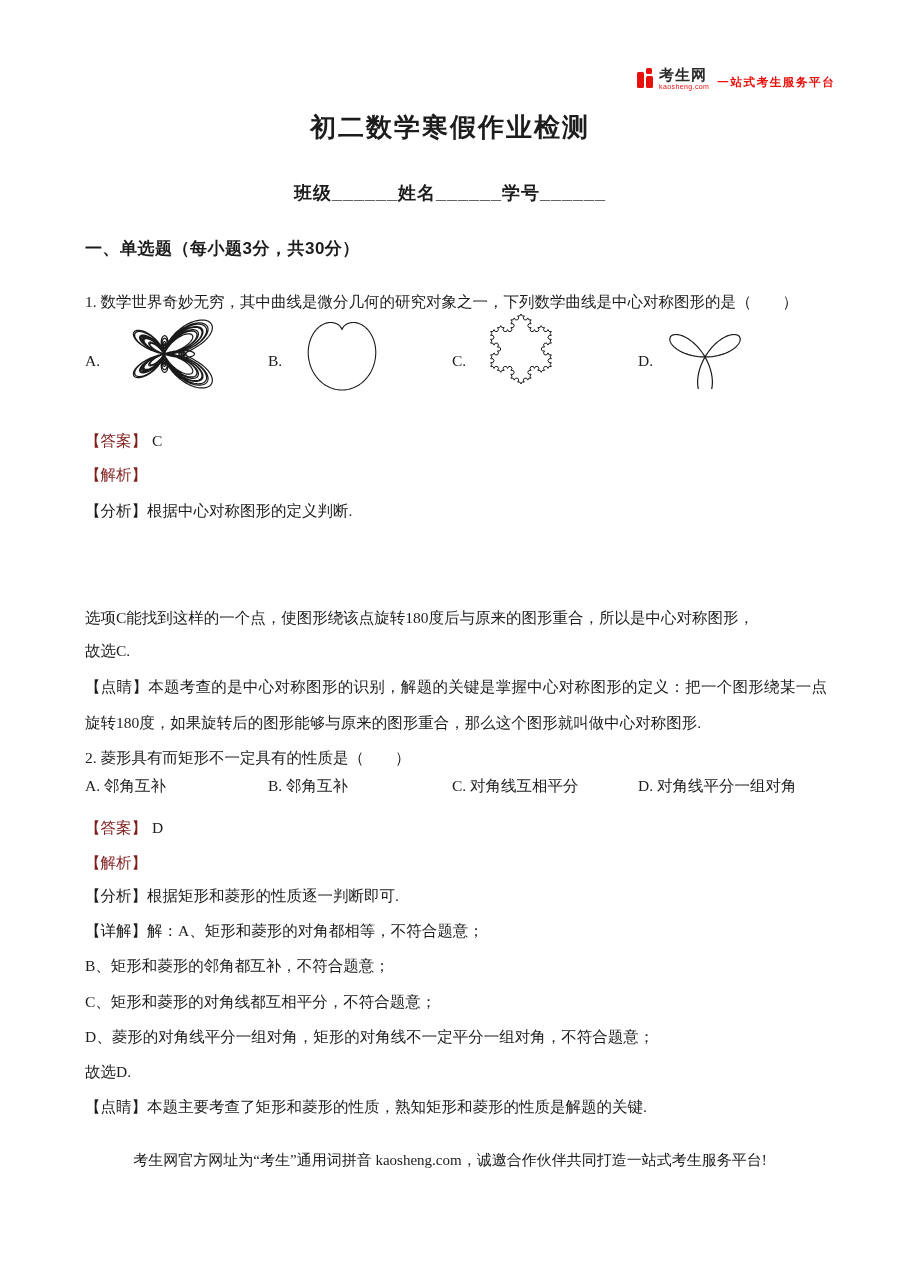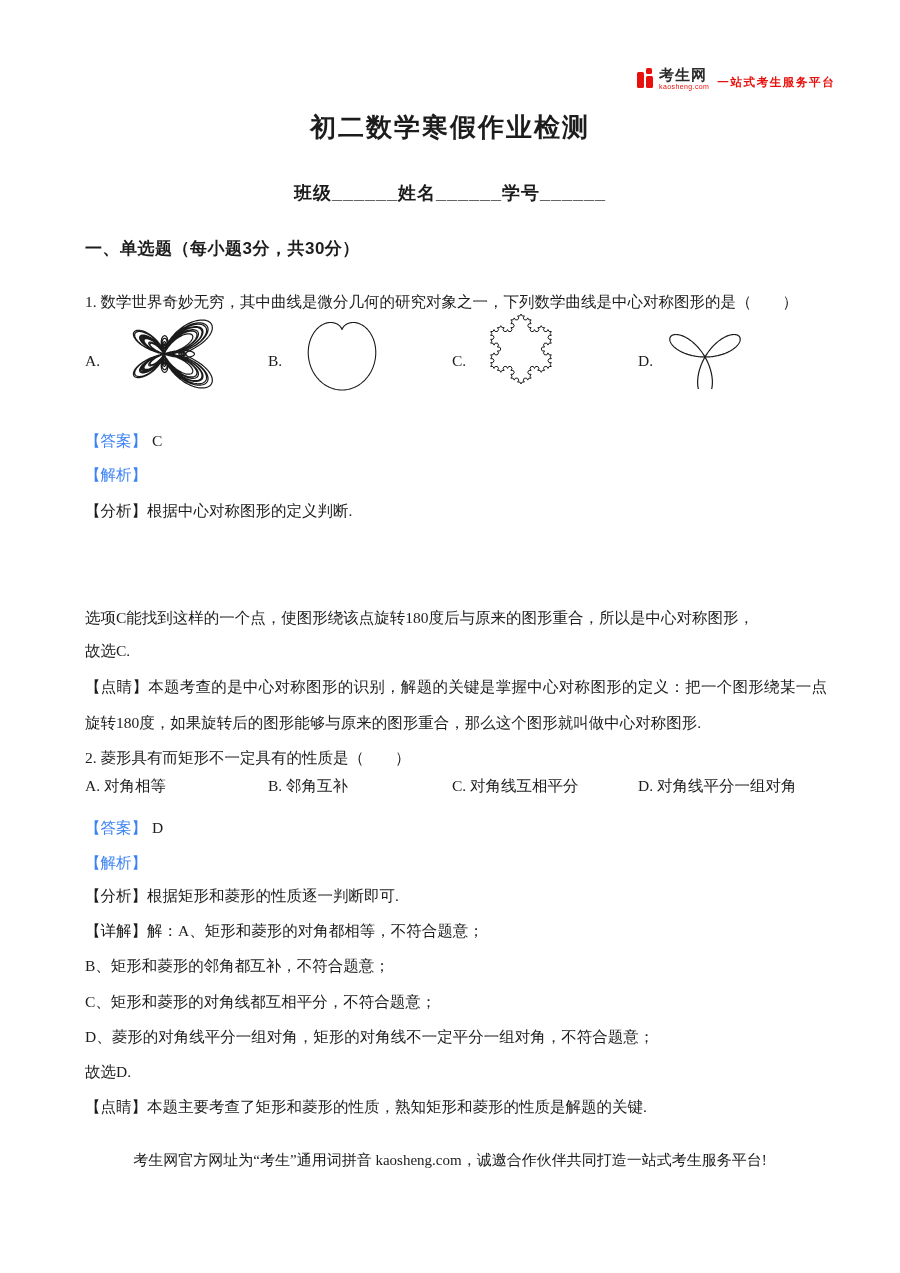--- a/index.html
+++ b/index.html
@@ -19,21 +19,21 @@
   .brand-dom{font-size:7px;color:#e8100c;letter-spacing:.4px;margin-top:1px;}
   .logo-tag{font-size:11.5px;font-weight:bold;color:#e8100c;letter-spacing:1.6px;margin-left:8px;margin-top:8px;}
 
   .doc-title{position:absolute;top:110px;left:0;width:100%;text-align:center;
              font-weight:bold;font-size:26px;letter-spacing:2px;}
   .info-line{position:absolute;top:181px;left:0;width:100%;text-align:center;
              font-weight:bold;font-size:18px;letter-spacing:1px;}
   .section-head{position:absolute;top:237px;left:85px;font-weight:bold;font-size:17px;letter-spacing:.5px;}
 
   .line{position:absolute;left:85px;width:742px;font-size:15.5px;line-height:36px;text-align:justify;}
-  .tag{color:#3b82f6;}
+  .tag{color:#7f1d1d;}
   .ans{margin-left:5px;}
 
   .opt-letter{position:absolute;font-size:15.5px;}
   .fig{position:absolute;}
   .fig polyline, .fig polygon{fill:none;stroke:#1a1a1a;}
 
   .q2opt{position:absolute;font-size:15.5px;white-space:nowrap;}
 
   .footer{position:absolute;top:1151px;left:0;width:100%;text-align:center;font-size:15px;}
 
@@ -97,21 +97,21 @@
   <div class="line" style="top:457px">
     <span class="tag">【解析】</span>
   </div>
   <div class="line" style="top:493px">【分析】根据中心对称图形的定义判断.</div>
   <div class="line" style="top:600px">选项C能找到这样的一个点，使图形绕该点旋转180度后与原来的图形重合，所以是中心对称图形，</div>
   <div class="line" style="top:633px">故选C.</div>
   <div class="line" style="top:669px">【点睛】本题考查的是中心对称图形的识别，解题的关键是掌握中心对称图形的定义：把一个图形绕某一点旋转180度，如果旋转后的图形能够与原来的图形重合，那么这个图形就叫做中心对称图形.</div>
 
   <div class="line" style="top:740px">2. 菱形具有而矩形不一定具有的性质是（　　）</div>
 
-  <span class="q2opt" style="left:85px;top:776px">A. 对角相等</span>
+  <span class="q2opt" style="left:85px;top:776px">A. 邻角互补</span>
   <span class="q2opt" style="left:268px;top:776px">B. 邻角互补</span>
   <span class="q2opt" style="left:452px;top:776px">C. 对角线互相平分</span>
   <span class="q2opt" style="left:638px;top:776px">D. 对角线平分一组对角</span>
 
   <div class="line" style="top:810px">
     <span class="tag">【答案】</span><span class="ans">D</span>
   </div>
   <div class="line" style="top:845px">
     <span class="tag">【解析】</span>
   </div>

